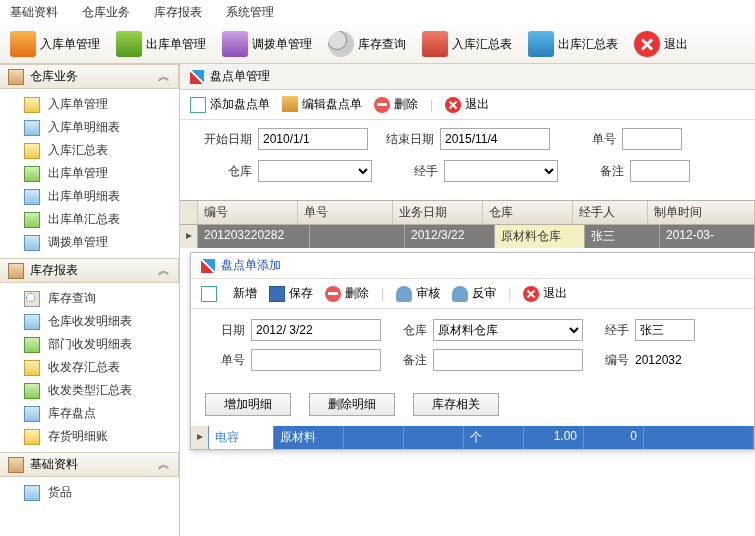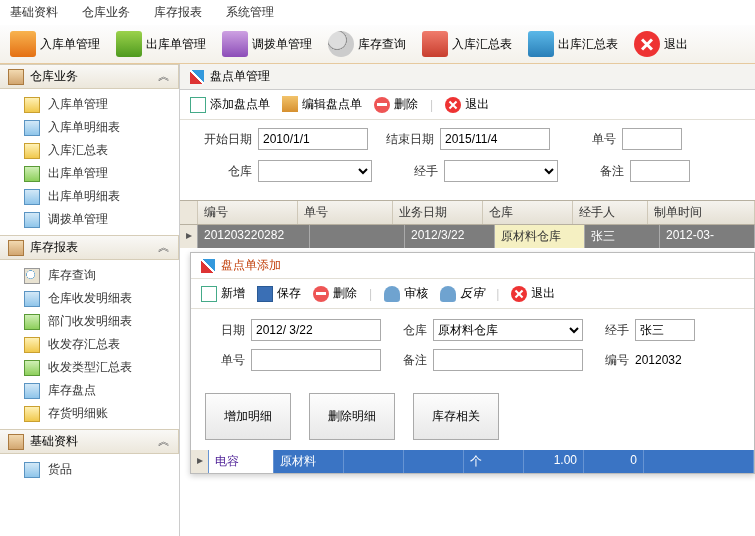--- a/index.html
+++ b/index.html
@@ -54,25 +54,25 @@
 .finput { height:22px; border:1px solid #aaa; padding:0 4px; background:#fff; }
 .fsel { height:22px; border:1px solid #aaa; background:#fff; }
 
 .gridhead { display:flex; background:linear-gradient(#f5f3ee,#e5e0d4); border-top:1px solid #b7b0a0; border-bottom:1px solid #b7b0a0; }
 .gridhead > div { padding:3px 6px; border-right:1px solid #cfc8b8; color:#333; font-weight:normal; overflow:hidden; white-space:nowrap; }
 .gridrow { display:flex; background:#bcbcbc; }
 .gridrow.sel { background:#7d7d7d; color:#fff; }
 .gridrow > div { padding:3px 6px; border-right:1px solid #aaa; overflow:hidden; white-space:nowrap; }
 
 .dialog { position:absolute; left:10px; top:188px; right:0; background:#fff; border:1px solid #bbb; box-shadow:0 2px 6px rgba(0,0,0,0.2); }
-.dialog .dlgtitle { padding:4px 10px; display:flex; align-items:center; gap:6px; color:#c2410c; border-bottom:1px solid #e2dfd6;}
+.dialog .dlgtitle { padding:4px 10px; display:flex; align-items:center; gap:6px; color:#1d4ed8; border-bottom:1px solid #e2dfd6;}
 .dlgform { padding:10px 14px; }
 .dlgform .frow { margin-bottom:8px; }
 .btnrow { display:flex; gap:18px; padding:4px 14px 10px; }
-.btn { padding:14px 18px; background:linear-gradient(#fdfdfd,#e8e8e8); border:1px solid #aaa; }
+.btn { padding:2px 18px; background:linear-gradient(#fdfdfd,#e8e8e8); border:1px solid #aaa; }
 
 .dlggrid .gridhead { background:linear-gradient(#f5f3ee,#e5e0d4); }
 .dlggrid .gridhead > div { text-align:left; }
 .dlggrid .selrow { display:flex; background:#3a74c4; color:#fff; }
 .dlggrid .selrow > div { padding:3px 6px; border-right:1px solid #6694d3; overflow:hidden; white-space:nowrap; }
 .rowptr { width:18px; text-align:center; background:#ece7db; color:#555; }
 </style>
 </head>
 <body>
 
@@ -136,20 +136,24 @@
           <span class="licon li-yel"></span>
           <span>入库汇总表</span>
         </li>
       <li>
           <span class="licon li-grn"></span>
           <span>出库单管理</span>
         </li>
       <li>
           <span class="licon li-blue"></span>
           <span>出库单明细表</span>
+        </li>
+      <li>
+          <span class="licon li-grn"></span>
+          <span>出库单汇总表</span>
         </li>
       <li>
           <span class="licon li-blue"></span>
           <span>调拨单管理</span>
         </li>
     </ul>
     <div class="section-header">
       <span style="display:flex;align-items:center;gap:6px;">
           <span class="licon li-box"></span>
           <span>库存报表</span>
@@ -265,38 +269,38 @@
         <div style="flex:1">2012-03-</div>
       </div>
     </div>
 
     <div class="dialog">
       <div class="dlgtitle">
           <span class="winicon"></span>
           <span>盘点单添加</span>
         </div>
       <div class="actionbar">
-        <span style="display:flex;align-items:center;gap:4px;">
+        <span style="display:flex;align-items:center;gap:16px;">
             <span class="a-add"></span>
             <span>新增</span>
           </span>
         <span style="display:flex;align-items:center;gap:4px;">
             <span class="a-save"></span>
             <span>保存</span>
           </span>
         <span style="display:flex;align-items:center;gap:4px;">
             <span class="a-del"></span>
             <span>删除</span>
           </span>
         <span style="color:#ccc;">|</span>
         <span style="display:flex;align-items:center;gap:4px;">
             <span class="a-user"></span>
             <span>审核</span>
           </span>
-        <span style="display:flex;align-items:center;gap:4px;font-style:italic;">
+        <span style="display:flex;align-items:center;gap:4px;">
             <span class="a-user"></span>
             <span>反审</span>
           </span>
         <span style="color:#ccc;">|</span>
         <span style="display:flex;align-items:center;gap:4px;">
             <span class="a-exit"></span>
             <span>退出</span>
           </span>
       </div>
       <div class="dlgform">
@@ -318,21 +322,21 @@
         </div>
       </div>
       <div class="btnrow">
         <button class="btn">增加明细</button>
         <button class="btn">删除明细</button>
         <button class="btn">库存相关</button>
       </div>
       <div class="dlggrid">
         <div class="selrow">
           <div class="rowptr">▸</div>
-          <div style="width:65px;background:#fff;color:#4c1d95;">电容</div>
+          <div style="width:65px;background:#fff;color:#3b82f6;">电容</div>
           <div style="width:70px">原材料</div>
           <div style="width:60px"></div>
           <div style="width:60px"></div>
           <div style="width:60px">个</div>
           <div style="width:60px;text-align:right">1.00</div>
           <div style="width:60px;text-align:right">0</div>
           <div style="flex:1"></div>
         </div>
       </div>
     </div>

